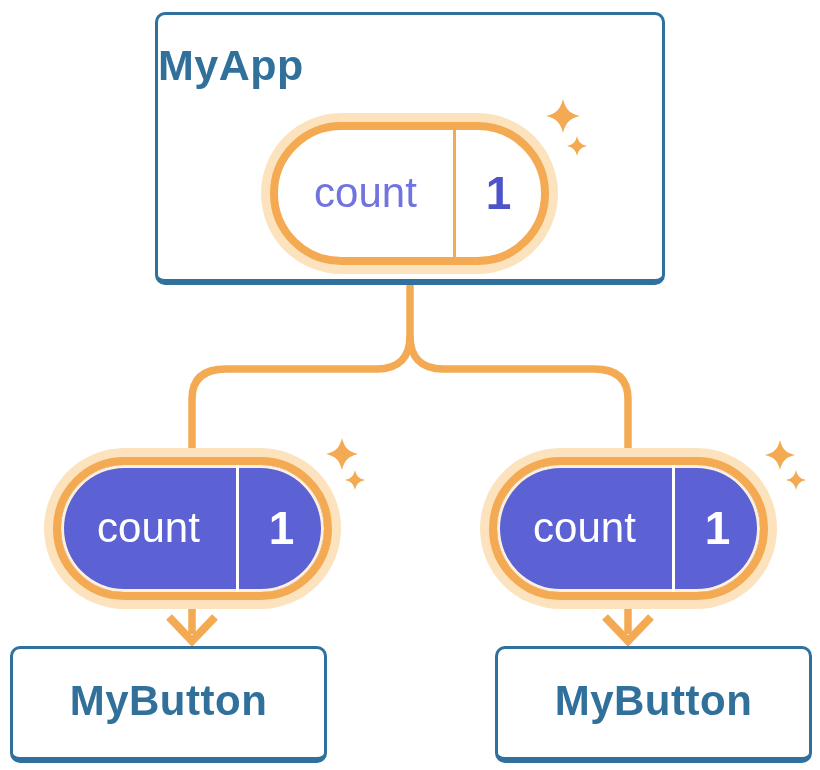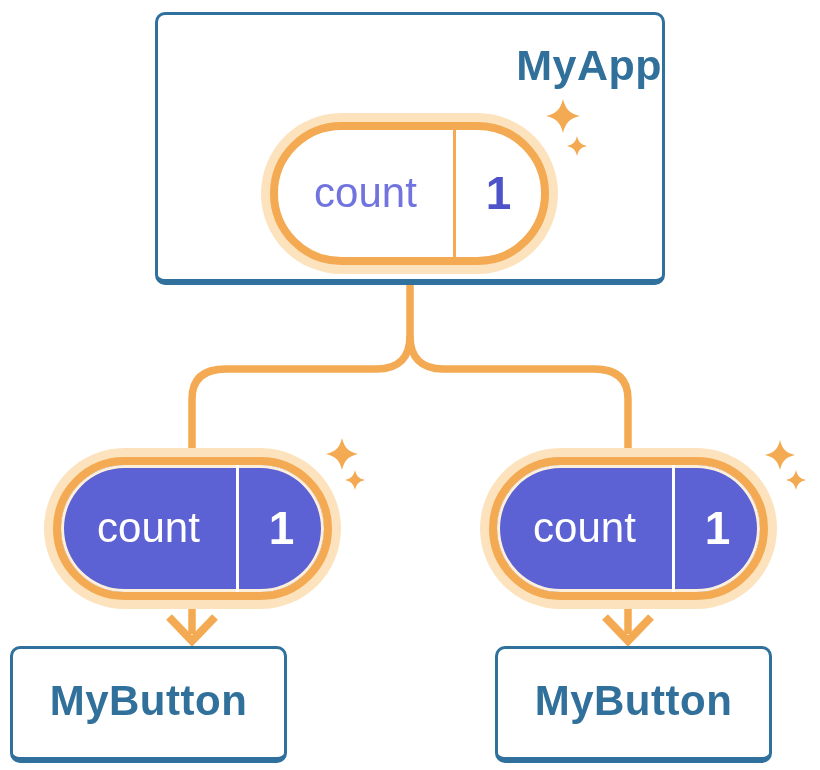--- a/index.html
+++ b/index.html
@@ -27,25 +27,25 @@
   .sparkle{fill:var(--c-edge_orange);}
 
   .card{
     position:absolute;z-index:2;box-sizing:border-box;
     background:#ffffff;
     border:3px solid var(--c-node_border_blue);
     border-bottom-width:6px;
     border-radius:10px;
   }
   .card-root{left:155px;top:12px;width:510px;height:273px;}
-  .card-child{top:646px;width:277px;height:117px;display:flex;align-items:center;justify-content:center;}
+  .card-child{top:646px;width:317px;height:117px;display:flex;align-items:center;justify-content:center;}
   .card-child-left{left:10px;}
   .card-child-right{left:495px;}
   .card-title{
-    color:var(--c-node_text_blue);font-weight:700;text-align:right;
+    color:var(--c-node_text_blue);font-weight:700;text-align:left;
     font-size:43px;line-height:1.1;letter-spacing:0.5px;
   }
   .card-root .card-title{margin-top:27px;}
   .card-child .card-title{font-size:42px;padding-bottom:4px;}
 
   .pill{
     position:absolute;z-index:2;box-sizing:border-box;
     width:279px;height:143px;border-radius:999px;
     border:8px solid var(--c-edge_orange);
     display:flex;align-items:stretch;

